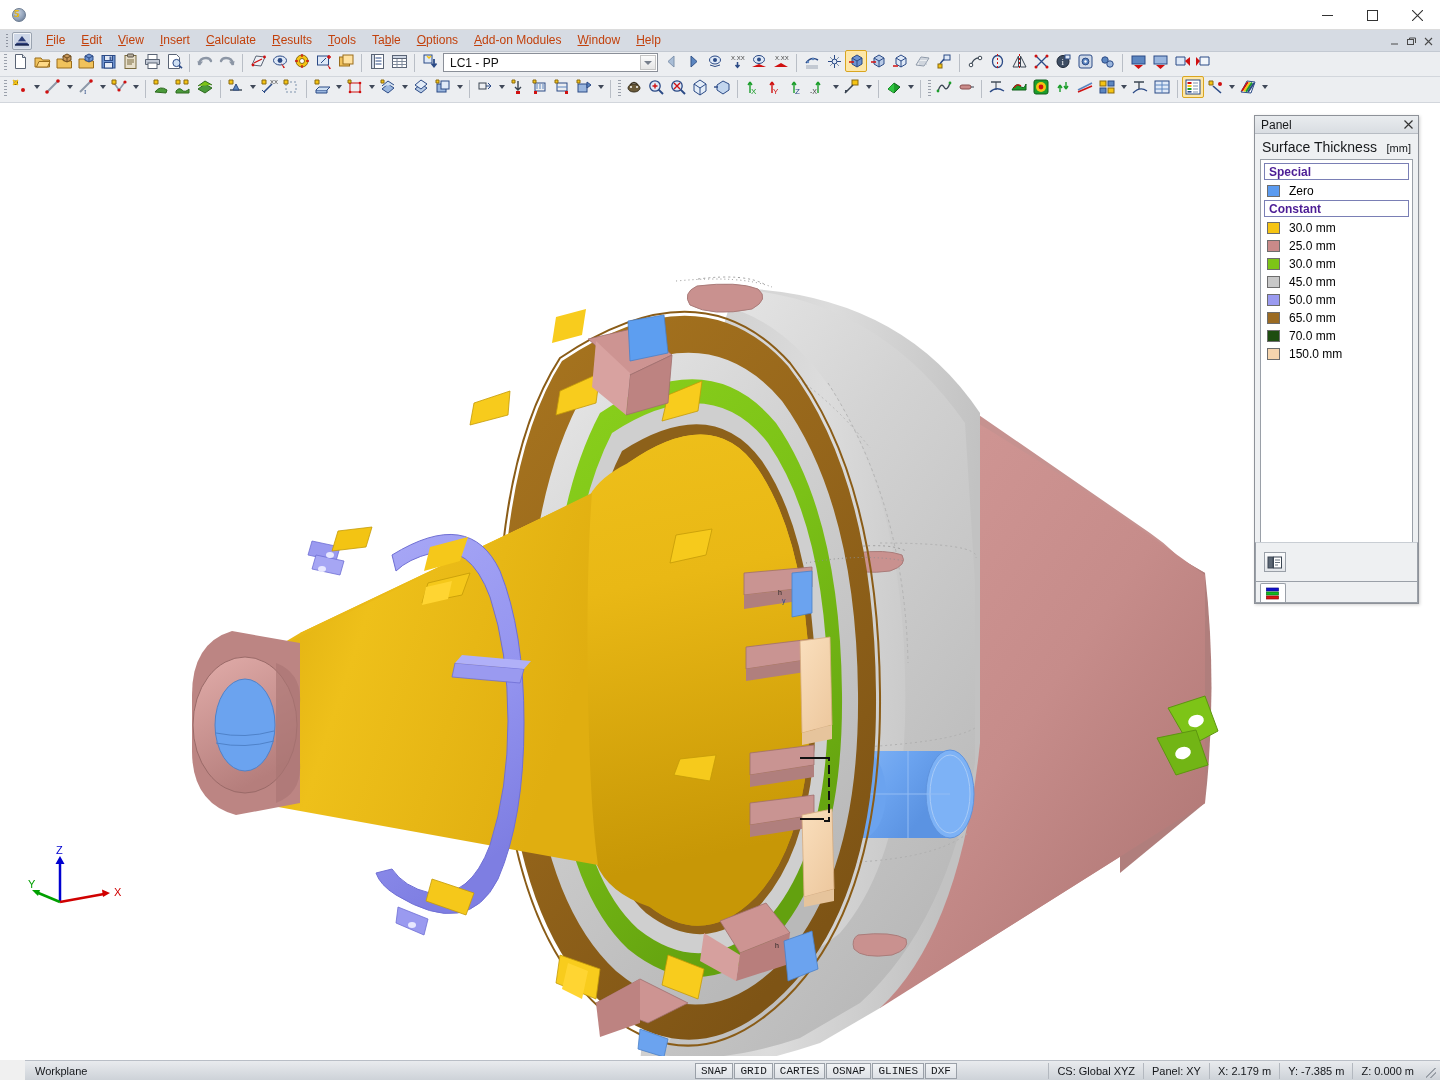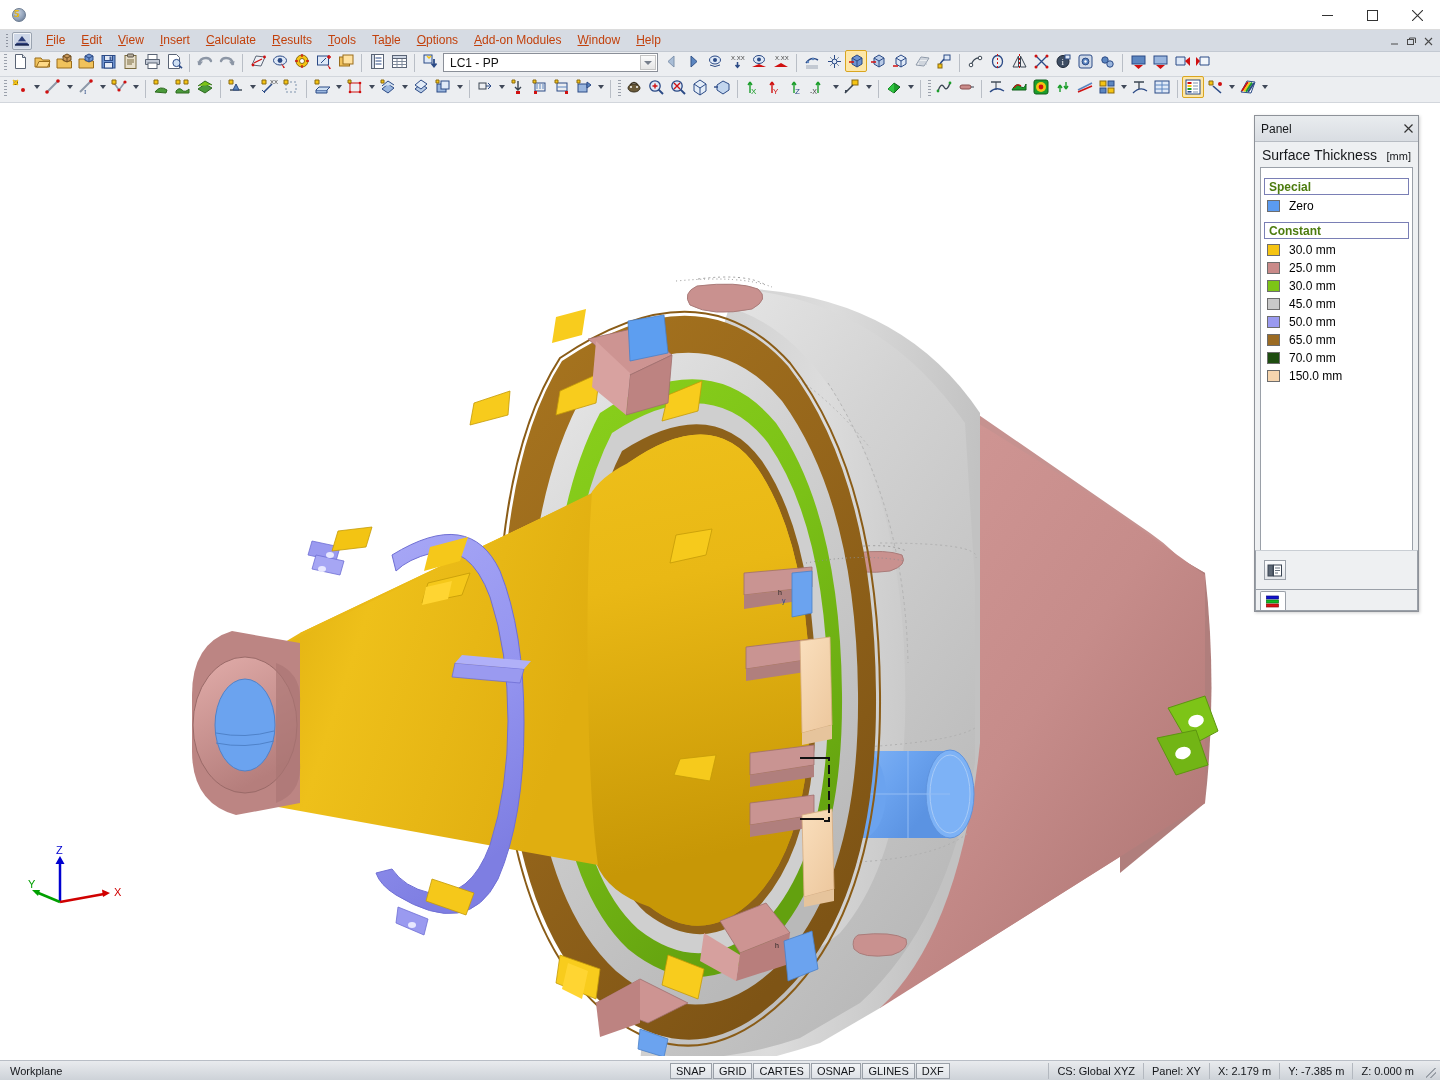--- a/index.html
+++ b/index.html
@@ -99,36 +99,36 @@
   #model { position: absolute; left: 0; top: 0; }
   .axis-triad { position: absolute; left: 22px; bottom: 140px; width: 110px; height: 80px; }
 
   
   .panel {
     position: absolute; right: 21px; top: 12px; width: 165px;
     background: #eef0f2; border: 1px solid #8e9299; box-shadow: 1px 1px 3px rgba(0,0,0,.18);
     display: flex; flex-direction: column;
   }
   .panel-head {
-    height: 26px; background: linear-gradient(#e9ecef,#d9dde2); display: flex; align-items: center;
+    height: 18px; background: linear-gradient(#e9ecef,#d9dde2); display: flex; align-items: center;
     padding: 0 3px 0 6px; border-bottom: 1px solid #b7bcc3;
   }
   .panel-head .ptitle { font-size: 12px; color: #16181b; flex: 1 1 auto; }
   .panel-head .pclose { width: 14px; height: 14px; display:flex; align-items:center; justify-content:center; color:#333; }
   .panel-body { padding: 4px 5px 0 5px; background:#eef0f2; }
   .panel-title-row { display: flex; align-items: baseline; padding: 1px 2px 4px 2px; }
   .panel-title-row .qty { font-size: 14px; color: #16181b; flex: 1 1 auto; }
   .panel-title-row .unit { font-size: 11px; color: #16181b; }
   .legend-box {
     background: #fff; border: 1px solid #9aa0a8; border-bottom:none;
     height: 383px; padding: 3px 2px 0 2px; overflow: hidden;
   }
   .lg-group {
-    border: 1px solid #7a7fb5; background: #fff; margin: 7px 1px 2px 1px;
-    padding: 1px 4px; font-size: 12px; color: #4d7c0f; font-weight: bold; height:17px; line-height:15px;
+    border: 1px solid #7a7fb5; background: #fff; margin: 0 1px 2px 1px;
+    padding: 1px 4px; font-size: 12px; color: #4c1d95; font-weight: bold; height:17px; line-height:15px;
   }
   .lg-item { display: flex; align-items: center; height: 18px; padding-left: 4px; }
   .lg-sw { width: 13px; height: 12px; border: 1px solid #6d6d6d; flex: 0 0 13px; }
   .lg-lb { margin-left: 9px; font-size: 12px; color: #000000; }
   .panel-foot {
     background: #eef0f2; border: 1px solid #9aa0a8; border-top: 1px solid #c9ced4;
     height: 40px; display: flex; align-items: center; padding-left: 8px;
   }
   .panel-foot .fbtn {
     width: 22px; height: 20px; border: 1px solid #9aa0a8; background: linear-gradient(#fbfcfd,#e3e6ea);
@@ -136,27 +136,27 @@
   }
   .panel-tabs { height: 21px; display: flex; align-items: flex-end; padding-left: 4px; background:#eef0f2; border:1px solid #9aa0a8; border-top:none; }
   .ptab {
     width: 26px; height: 19px; background: #fff; border: 1px solid #9aa0a8; border-bottom: none;
     display: flex; align-items: center; justify-content: center; border-radius: 2px 2px 0 0;
   }
 
   
   .statusbar {
     height: 20px; flex: 0 0 20px; display: flex; align-items: center;
-    background: linear-gradient(#e9ebee,#cdd2d8); border-top: 1px solid #b9bec6; font-size: 11px; color: #14161a;
+    background: linear-gradient(#e9ebee,#cdd2d8); border-top: 1px solid #b9bec6; font-size: 11px; color: #14161a; margin-left: 25px;
   }
   .sb-left { padding-left: 10px; width: 670px; flex: 0 0 670px; }
   .sb-toggles { display: flex; align-items: center; gap: 1px; }
   .sb-tg {
     height: 16px; padding: 0 5px; display: flex; align-items: center;
-    border: 1px solid #9aa0a8; background: linear-gradient(#f2f4f6,#dde1e6); font-size: 11px;
+    border: 1px solid #9aa0a8; background: linear-gradient(#f2f4f6,#dde1e6); font-size: 11px; font-family: Liberation Mono, monospace;
   }
   .sb-fields { display: flex; align-items: center; margin-left: auto; }
   .sb-f {
     height: 16px; display: flex; align-items: center; padding: 0 8px;
     border-left: 1px solid #b3b8bf; white-space: nowrap;
   }
   .sb-grip { width: 14px; height: 16px; margin-left: 2px; margin-right:2px; position: relative; }
   .sb-grip i { position:absolute; right:2px; bottom:1px; width:10px; height:10px;
     background:
       linear-gradient(135deg, transparent 45%, #9aa0a8 45%, #9aa0a8 55%, transparent 55%) ,

